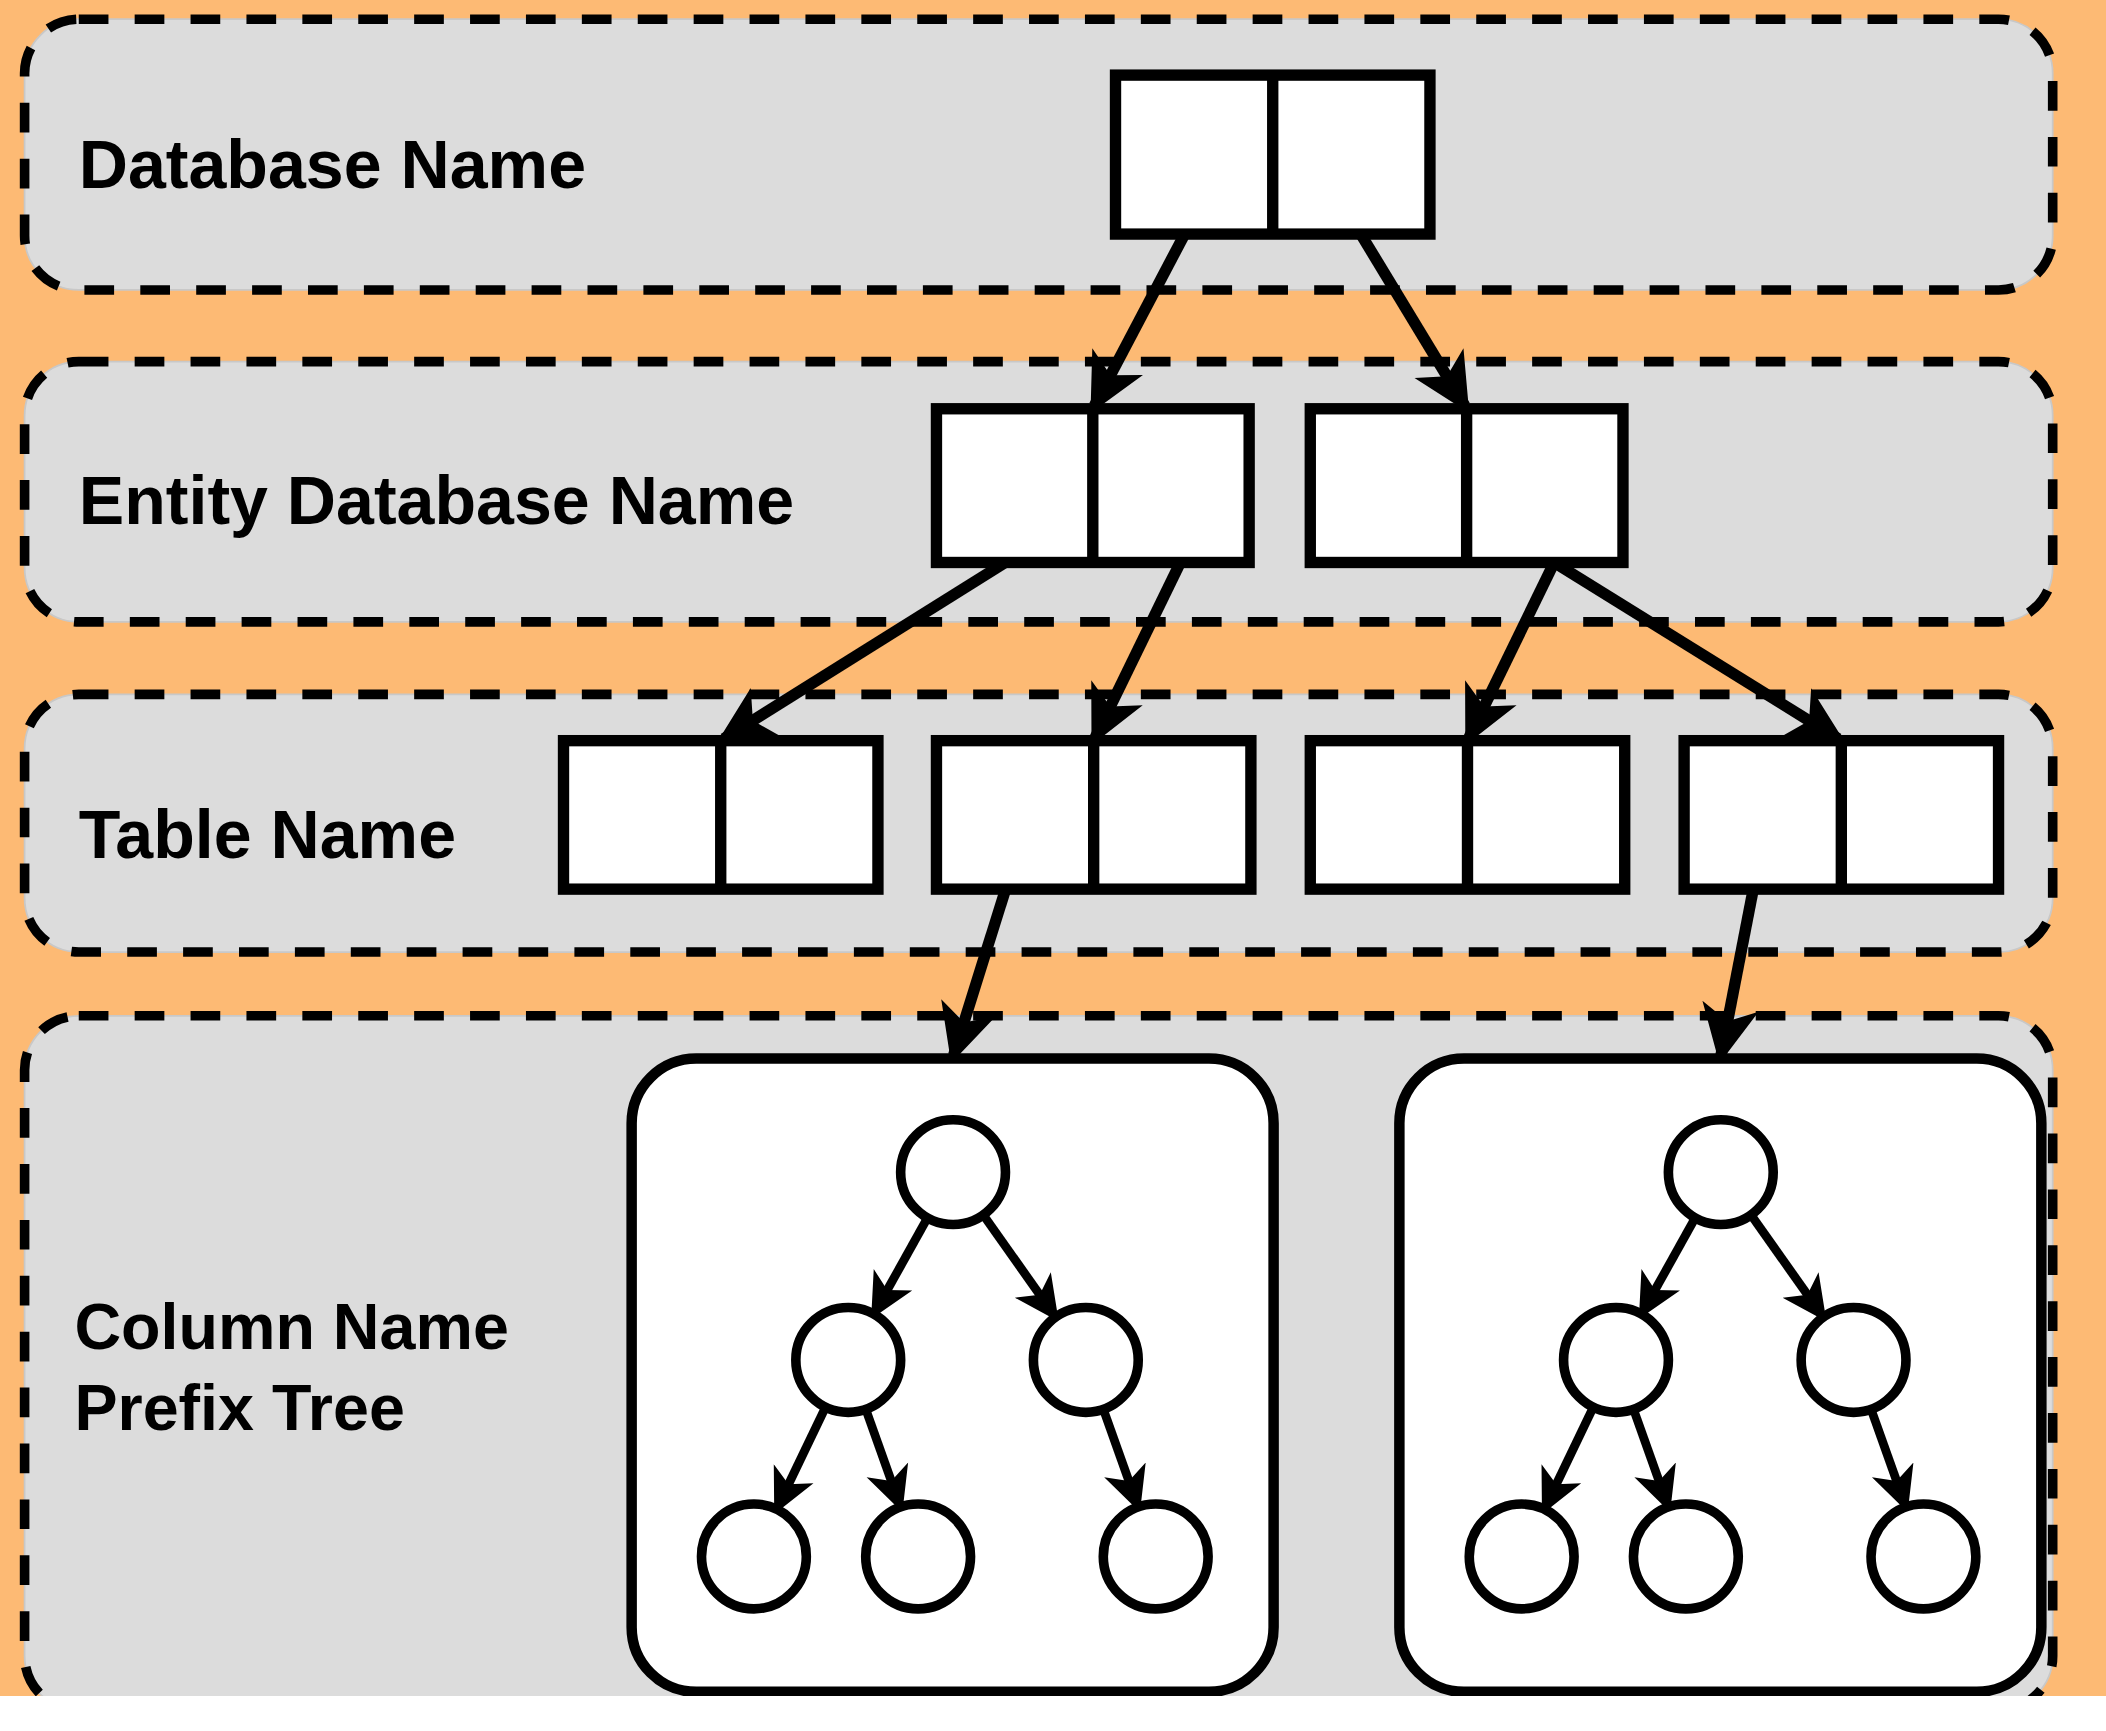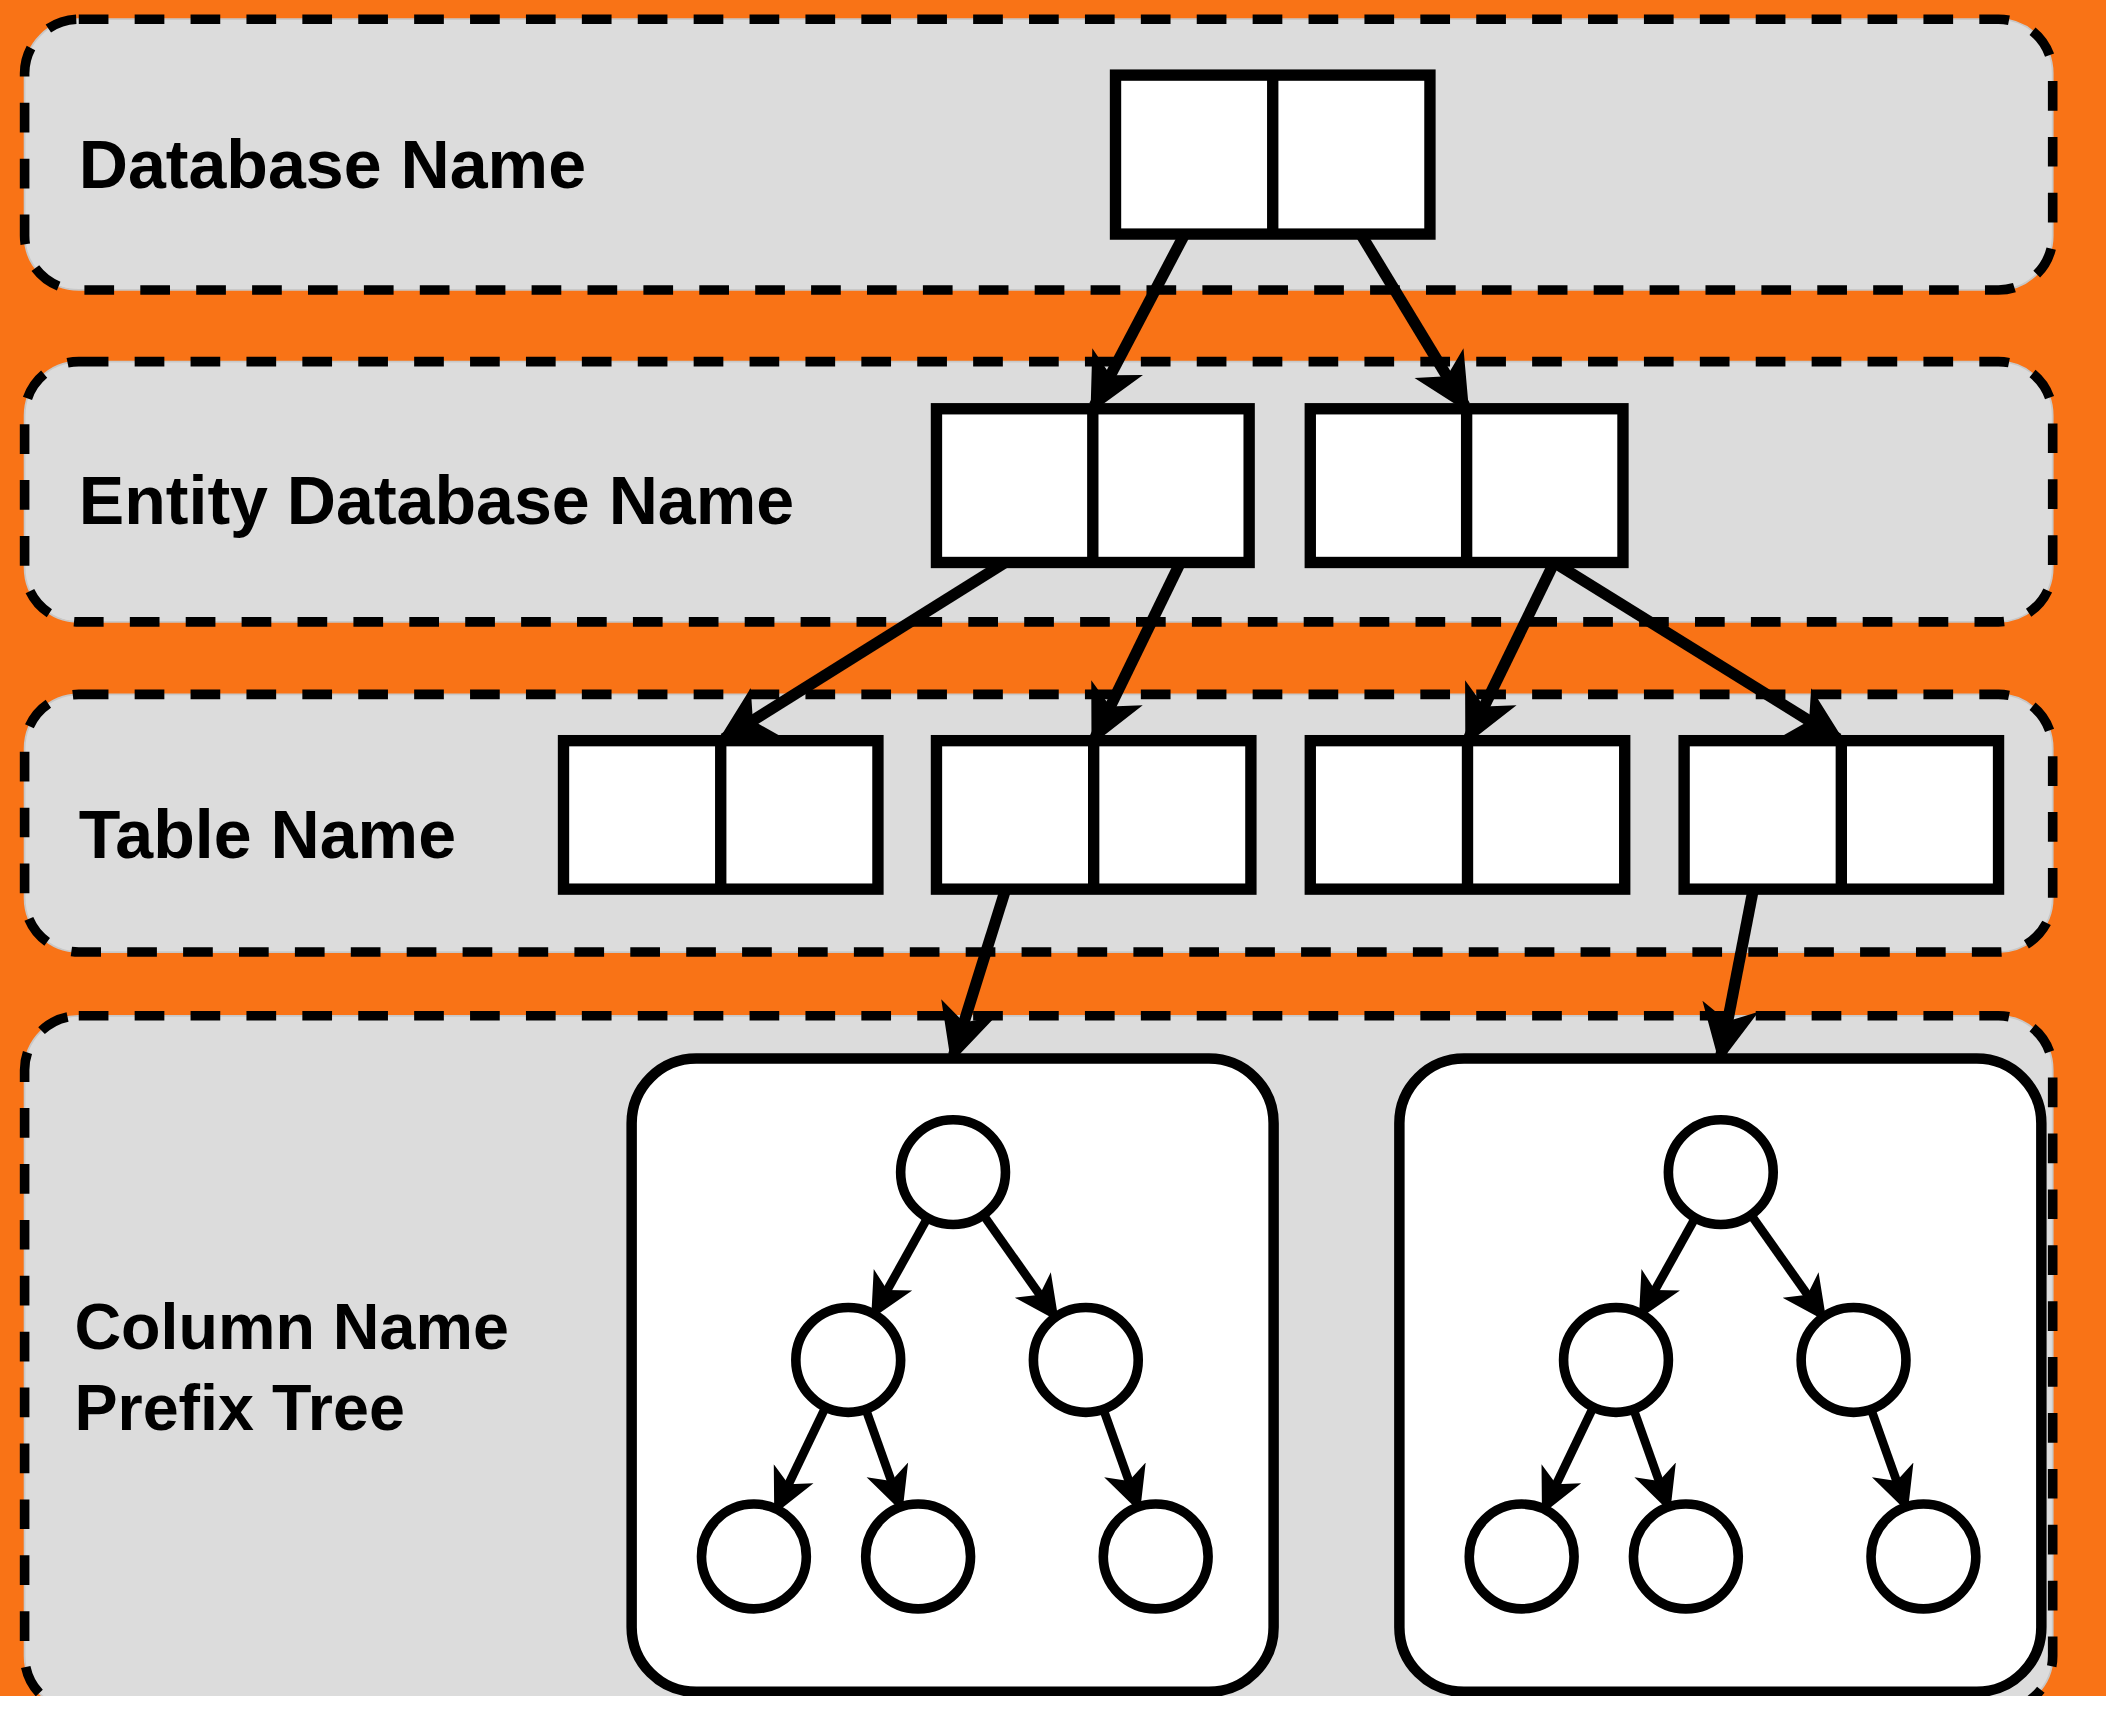--- a/index.html
+++ b/index.html
@@ -4,21 +4,21 @@
 <style>
   html, body {
     margin: 0;
     padding: 0;
     background: #ffffff;
   }
   #stage {
     position: relative;
     width: 2107px;
     height: 1696px;
-    background: #f97316;
+    background: #fdba74;
     font-family: "Liberation Sans", sans-serif;
     overflow: hidden;
   }
   #diagram {
     position: absolute;
     top: 0;
     left: 0;
     width: 2107px;
     height: 1732px;
     display: block;

